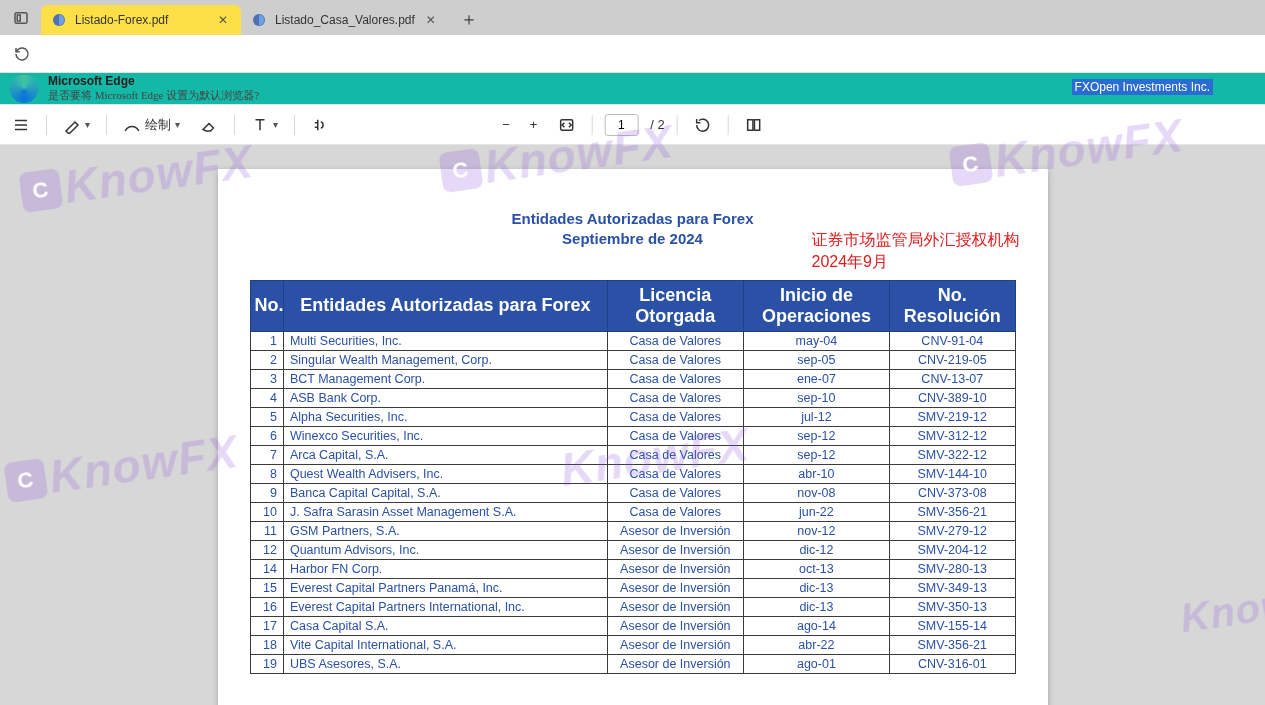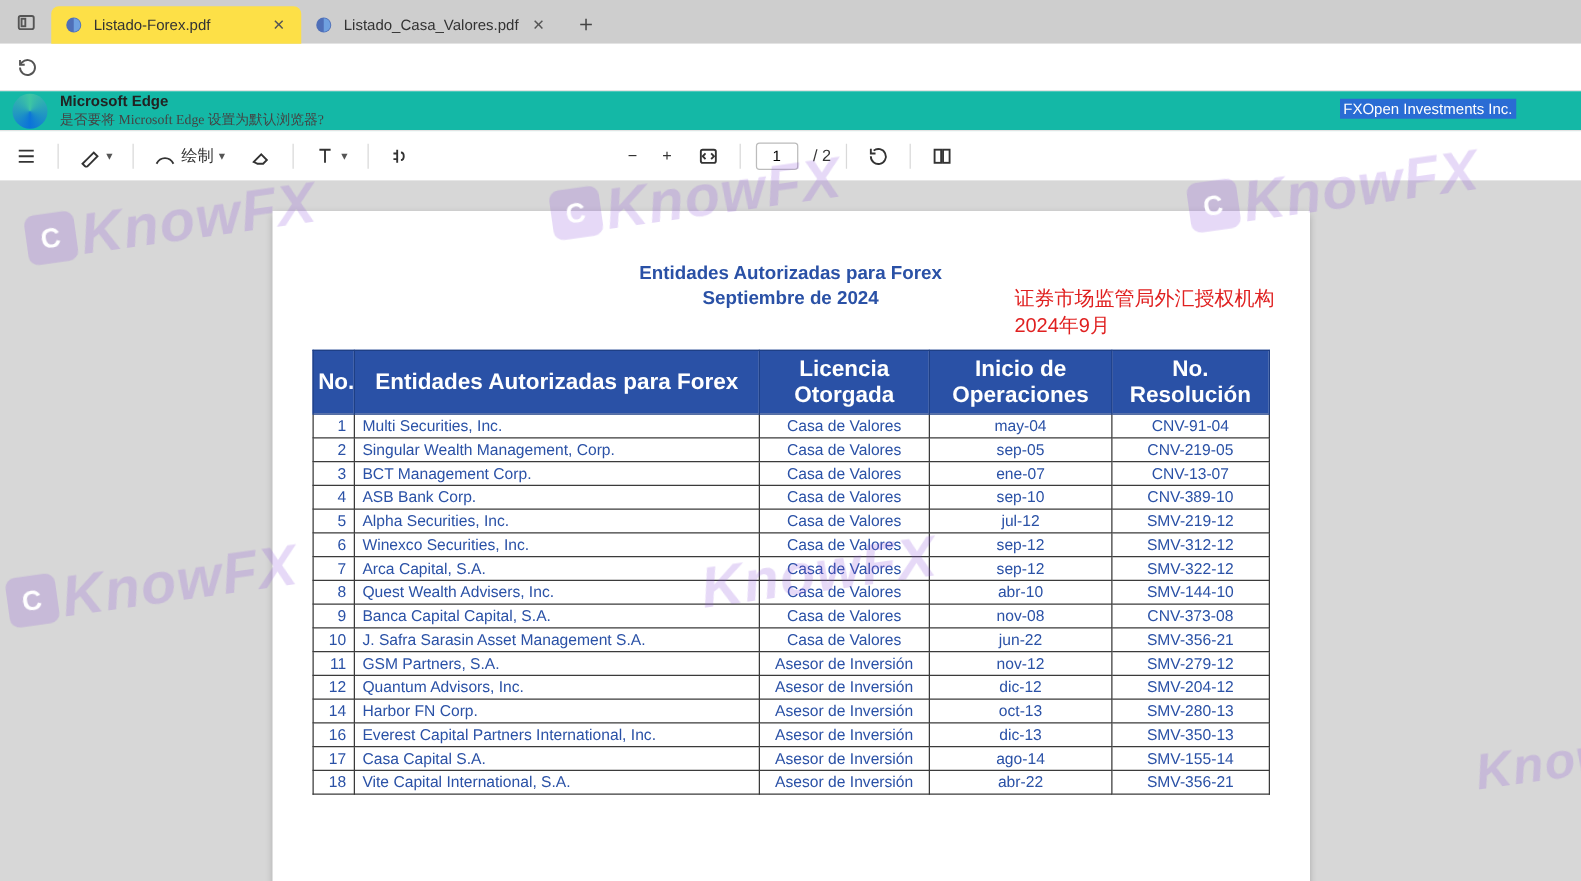--- a/index.html
+++ b/index.html
@@ -303,40 +303,54 @@
             <td class="center">SMV-204-12</td>
           </tr>
           <tr>
             <td class="num">14</td>
             <td>Harbor FN Corp.</td>
             <td class="center">Asesor de Inversión</td>
             <td class="center">oct-13</td>
             <td class="center">SMV-280-13</td>
           </tr>
           <tr>
+            <td class="num">15</td>
+            <td>Everest Capital Partners Panamá, Inc.</td>
+            <td class="center">Asesor de Inversión</td>
+            <td class="center">dic-13</td>
+            <td class="center">SMV-349-13</td>
+          </tr>
+          <tr>
             <td class="num">16</td>
             <td>Everest Capital Partners International, Inc.</td>
             <td class="center">Asesor de Inversión</td>
             <td class="center">dic-13</td>
             <td class="center">SMV-350-13</td>
           </tr>
           <tr>
             <td class="num">17</td>
             <td>Casa Capital S.A.</td>
             <td class="center">Asesor de Inversión</td>
             <td class="center">ago-14</td>
             <td class="center">SMV-155-14</td>
           </tr>
           <tr>
             <td class="num">18</td>
             <td>Vite Capital International, S.A.</td>
             <td class="center">Asesor de Inversión</td>
             <td class="center">abr-22</td>
             <td class="center">SMV-356-21</td>
           </tr>
+          <tr>
+            <td class="num">19</td>
+            <td>UBS Asesores, S.A.</td>
+            <td class="center">Asesor de Inversión</td>
+            <td class="center">ago-01</td>
+            <td class="center">CNV-316-01</td>
+          </tr>
         </tbody>
     </table>
   </div>
 </div>
 
 <div class="wm wm1">
     <span class="wmicon">C</span>
     <span>KnowFX</span>
   </div>
 <div class="wm wm2">

